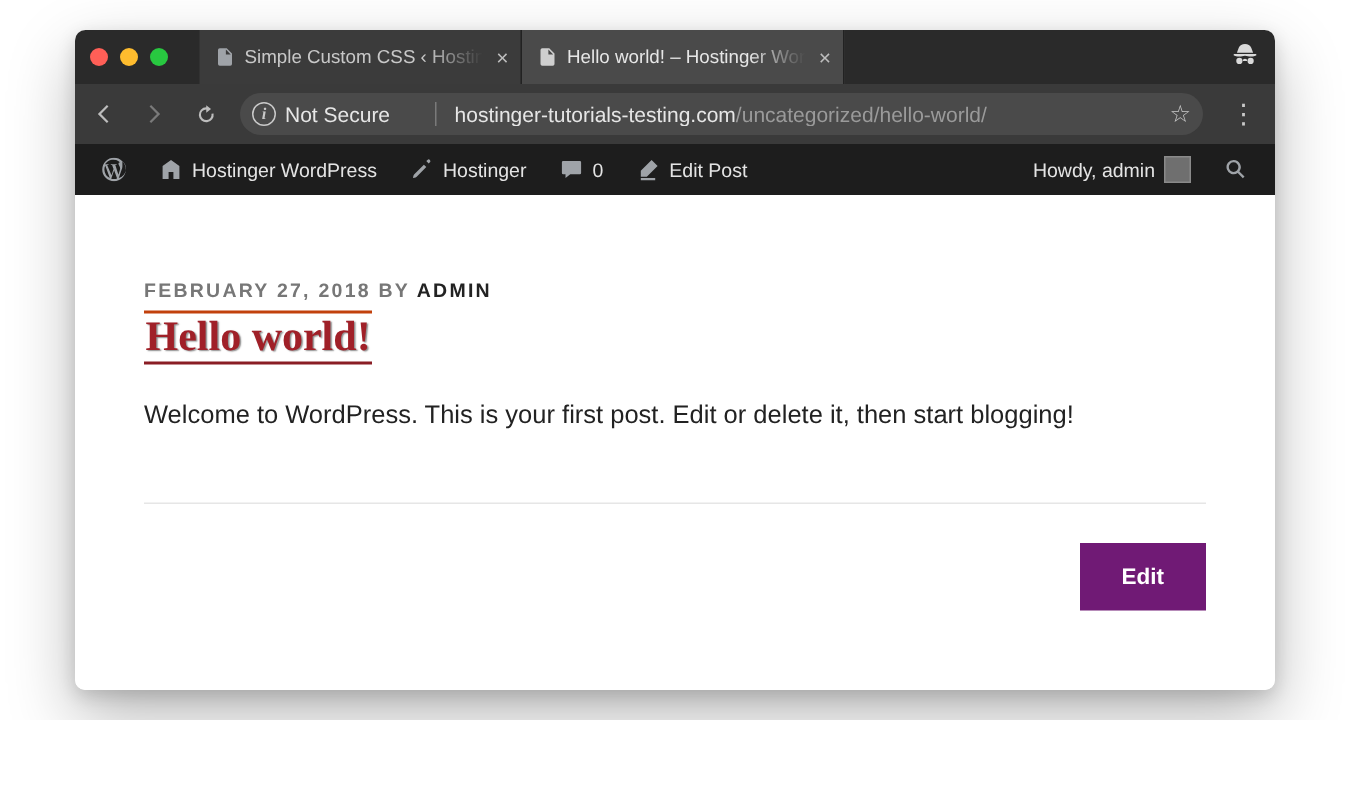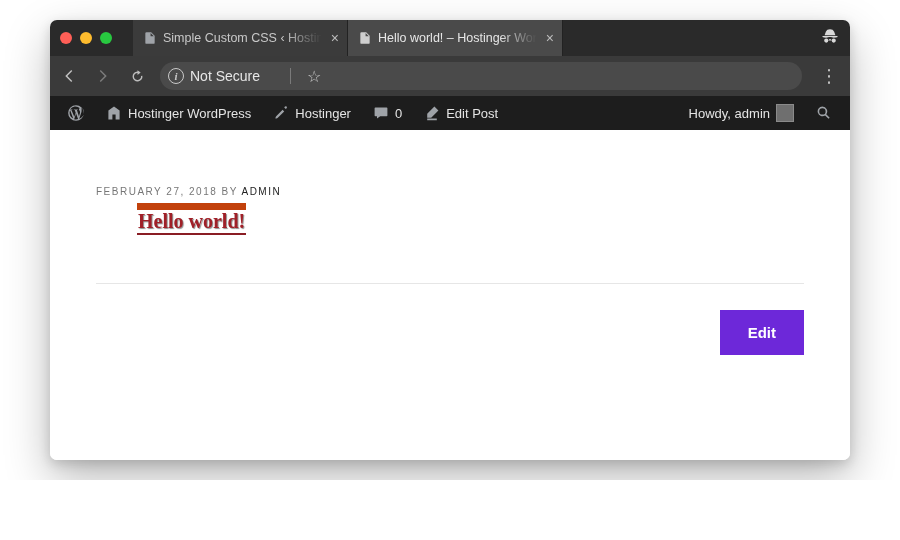--- a/index.html
+++ b/index.html
@@ -98,49 +98,48 @@
   .avatar { width:18px; height:18px; background:#6f6f6f; border:1px solid #8a8a8a;}
   .search-icon svg { width:16px; height:16px; fill:#9fa3a8;}
 
   
   .page {
     background:#fff;
     padding: 56px 46px 36px 46px;
     min-height: 330px;
   }
   .meta {
-    font-size: 10px;
+    font-size: 13px;
     letter-spacing: 1.5px;
-    font-weight:400;
+    font-weight:700;
     color:#777;
   }
   .meta a { color:#222; text-decoration:none; }
   .post-title {
     font-family: Georgia, "Times New Roman", serif;
-    font-size: 20px;
+    font-size: 28px;
     font-weight: 700;
     color: #a02028;
     margin-top: 6px;
     display:inline-block;
     text-shadow: 1px 1px 1px rgba(0,0,0,0.45);
-    border-top: 7px solid #c2410c;
+    border-top: 2px solid #c2410c;
     border-bottom: 2px solid #8a1d24;
     padding: 0 1px;
     line-height: 1.15;
-    margin-left: 41px;
   }
   .post-body {
     margin-top: 24px;
     font-size: 17px;
     color: #222;
   }
   .divider { border:none; border-top:1px solid #e6e6e6; margin-top: 48px;}
   .edit-row { display:flex; justify-content:flex-end; margin-top: 26px;}
   .edit-btn {
-    background:#6d28d9;
+    background:#701a75;
     color:#fff;
     font-weight:700;
     font-size:15px;
     padding: 14px 28px;
     border:none;
     cursor:pointer;
     text-align:right;
   }
 </style>
 </head>
@@ -196,20 +195,24 @@
     </span>
     <span class="navbtn">
       <svg viewBox="0 0 24 24" width="17" height="17">
           <path fill="currentColor" d="M12 5a7 7 0 1 0 6.9 5.8l-1.96.35A5 5 0 1 1 12 7v3l4.5-3.5L12 3v2z"></path>
         </svg>
     </span>
     <div class="omnibox">
       <span class="omni-icon">i</span>
       <span class="omni-label">Not Secure</span>
       <span class="omni-sep"></span>
+      <span class="omni-text">
+        <span class="omni-domain">hostinger-tutorials-testing.com</span>
+        <span class="omni-path">/uncategorized/hello-world/</span>
+      </span>
       <span class="star">☆</span>
     </div>
     <span class="menu-dots">⋮</span>
   </div>
 
   <div class="wpbar">
     <div class="item wp-logo">
       <svg viewBox="0 0 20 20">
           <path d="M10 .2A9.8 9.8 0 1 0 19.8 10 9.8 9.8 0 0 0 10 .2zM2 10a8 8 0 0 1 .7-3.3L6.5 17A8 8 0 0 1 2 10zm8 8a8 8 0 0 1-2.3-.3l2.4-7 2.5 6.8a8.3 8.3 0 0 1-2.6.5zm1.1-11.7c.5 0 .9-.1.9-.1.4 0 .4-.7-.1-.6 0 0-1.3.1-2.2.1s-2.1-.1-2.1-.1c-.5 0-.5.6 0 .6 0 0 .4.1.8.1l1.2 3.3-1.7 5.1L4.3 6.3c.5 0 .9-.1.9-.1.5 0 .4-.7 0-.6 0 0-1.3.1-2.2.1h-.5A8 8 0 0 1 14.9 4a1.3 1.3 0 0 0-1.2 1.3c0 .6.4 1.2.8 1.8a4 4 0 0 1 .6 2.1 9.3 9.3 0 0 1-.6 2.5l-.8 2.6zm5.9-3.1A8 8 0 0 1 14 17.1l2.4-7.1a7.5 7.5 0 0 0 .6-2.8 6 6 0 0 0 0-.8 8 8 0 0 1 0 .8z"></path>
         </svg>
@@ -248,19 +251,20 @@
           <path d="M8 2a6 6 0 0 1 4.8 9.6l4.3 4.3-1.4 1.4-4.3-4.3A6 6 0 1 1 8 2zm0 2a4 4 0 1 0 0 8 4 4 0 0 0 0-8z"></path>
         </svg>
     </div>
   </div>
 
   <div class="page">
     <div class="meta">
       <span>FEBRUARY 27, 2018</span><span> BY </span><a>ADMIN</a>
     </div>
     <h1 class="post-title">Hello world!</h1>
+    <p class="post-body">Welcome to WordPress. This is your first post. Edit or delete it, then start blogging!</p>
     <hr class="divider">
     <div class="edit-row">
       <button class="edit-btn">Edit</button>
     </div>
   </div>
 
 </div>
 
 </body></html>

